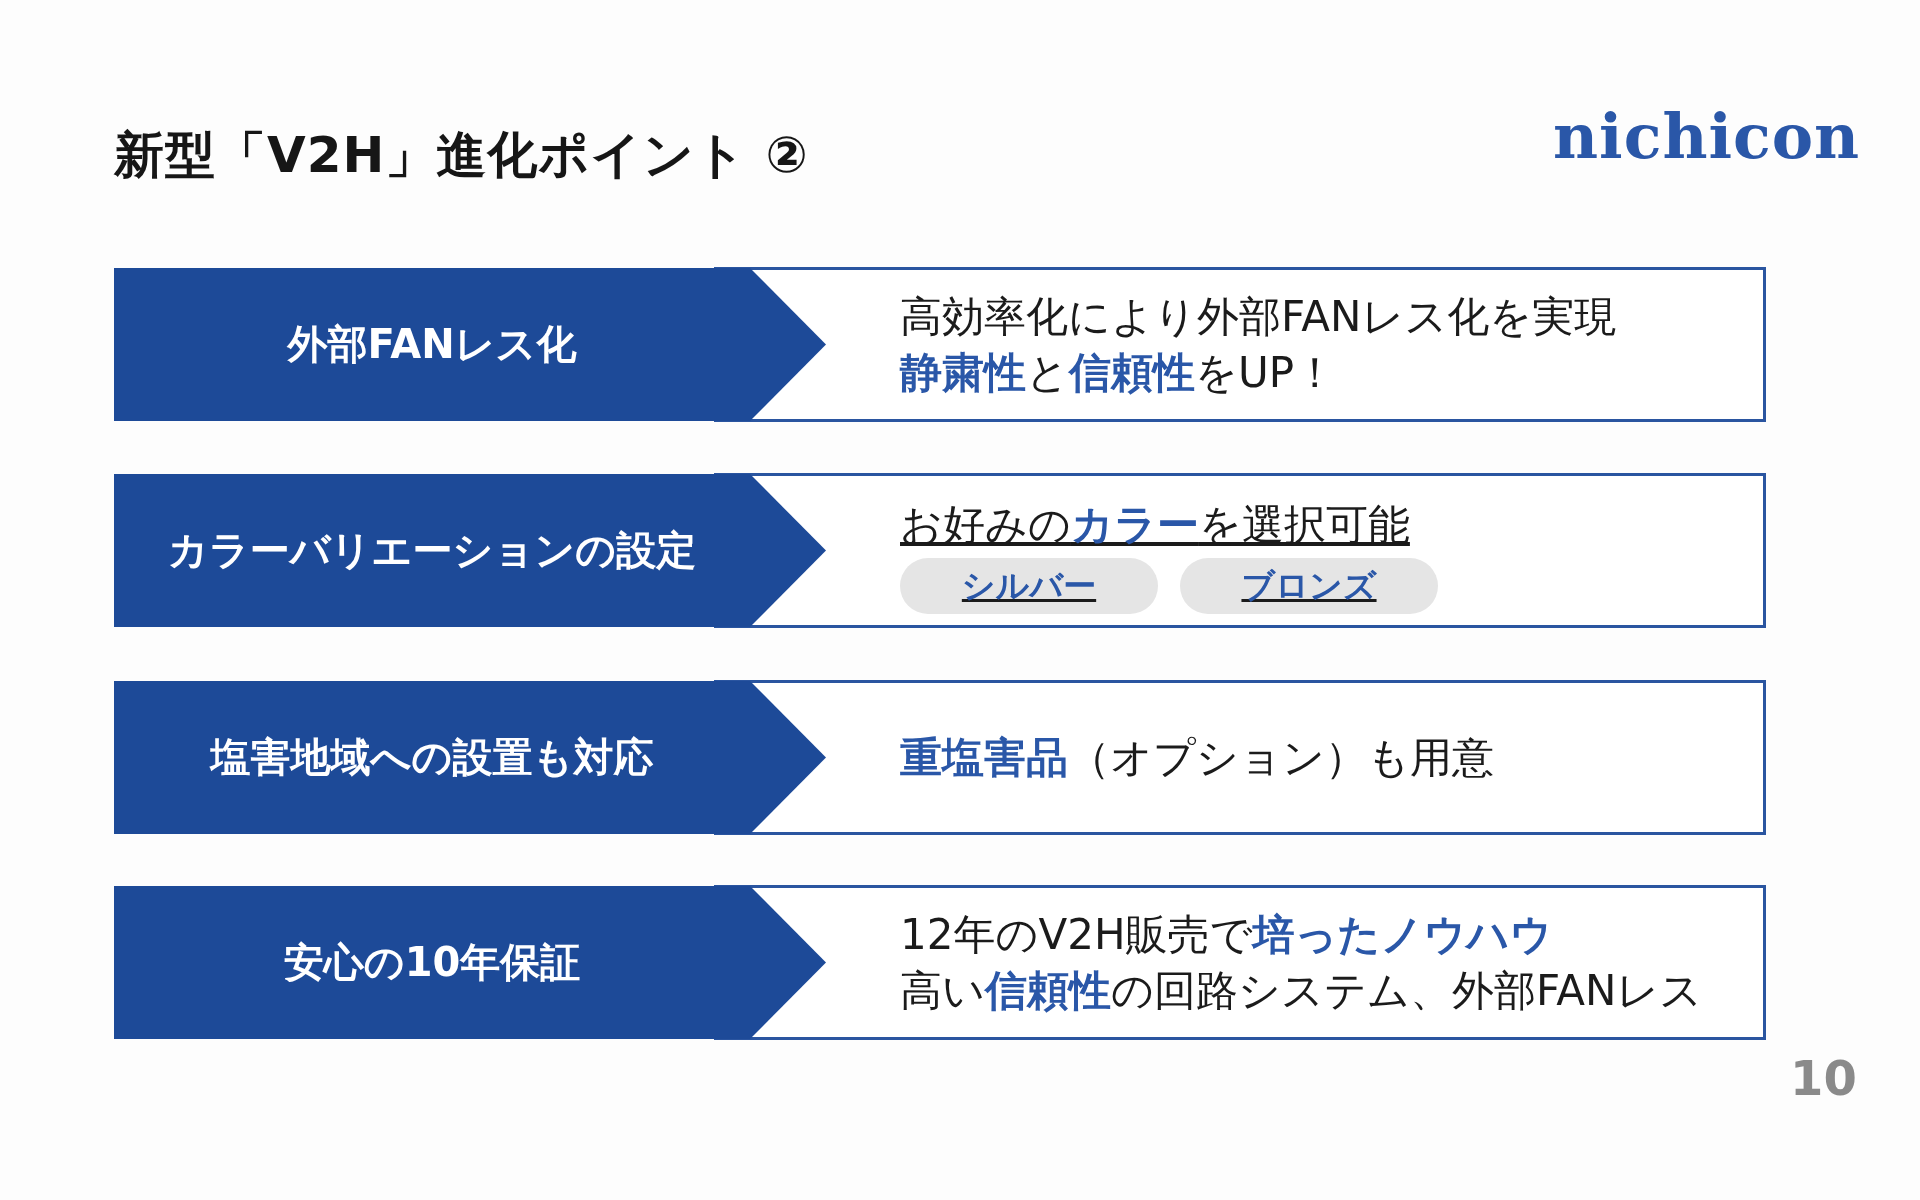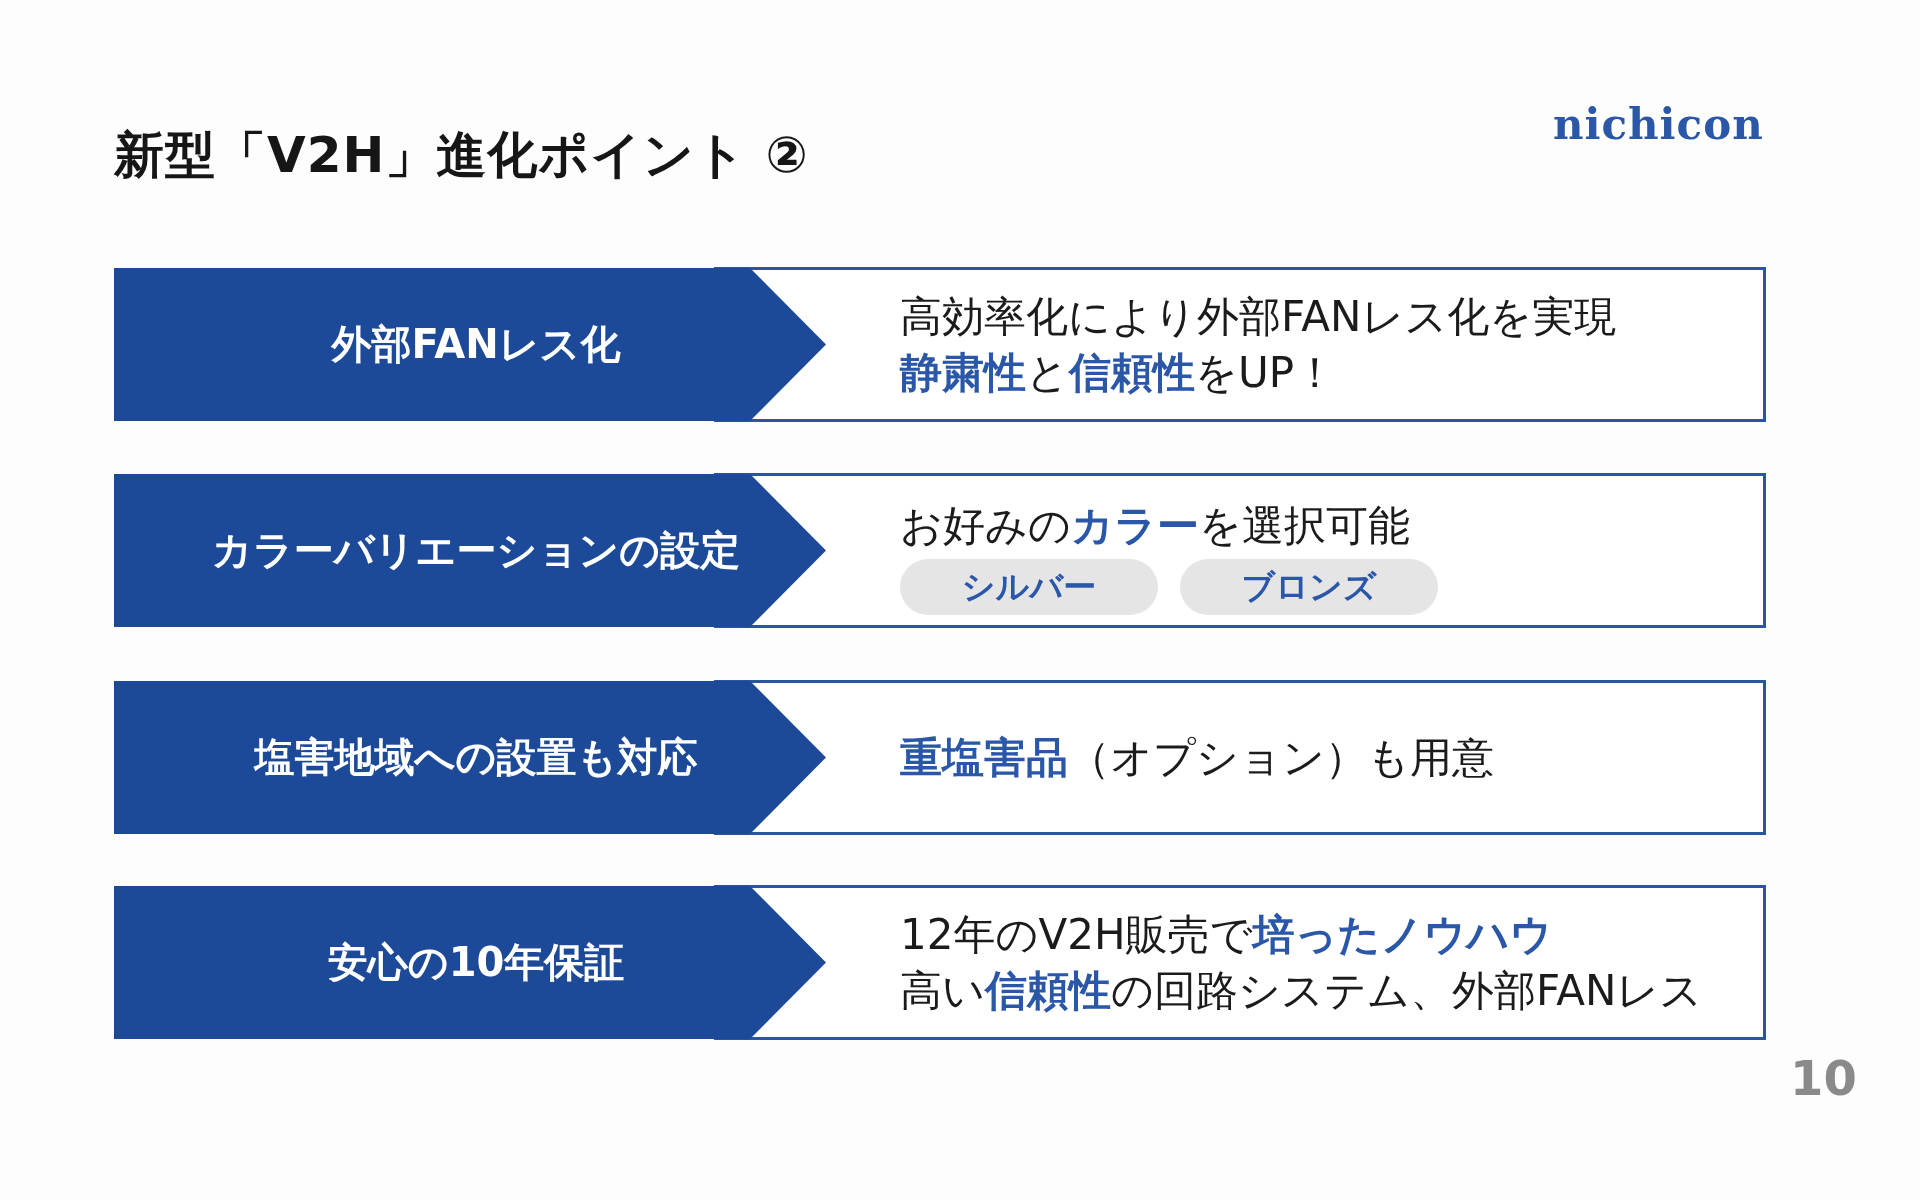--- a/index.html
+++ b/index.html
@@ -6,36 +6,36 @@
   body {
     width: 1920px; height: 1200px; background: #fdfdfd; position: relative; overflow: hidden;
     font-family: "DejaVu Sans", "Liberation Sans", sans-serif; color: #1b1b1b;
   }
   .title {
     position: absolute; left: 114px; top: 122px; font-size: 50px; font-weight: bold;
     letter-spacing: 1px; color: #161616; white-space: nowrap;
   }
   .logo {
     position: absolute; left: 1553px; top: 100px; font-family: "DejaVu Serif", "Liberation Serif", serif;
-    font-weight: bold; font-size: 42px; color: #2a57a8; letter-spacing: 1px;
+    font-weight: bold; font-size: 62px; color: #2a57a8; letter-spacing: 1px;
   }
   .row { position: absolute; left: 114px; width: 1652px; height: 155px; }
   .row .outline {
     position: absolute; left: 600px; top: 0; right: 0; bottom: 0;
     border: 3px solid #2a55a0; box-sizing: border-box; background: #fff;
   }
   .row .arrow {
     position: absolute; left: 0; top: 1px; width: 712px; height: 153px;
     background: #1d4a98;
     clip-path: polygon(0 0, 636px 0, 712px 50%, 636px 100%, 0 100%);
   }
   .row .label {
     position: absolute; left: 0; top: 0; width: 636px; height: 155px;
     display: flex; align-items: center; justify-content: center;
-    color: #fff; font-weight: bold; font-size: 40px; white-space: nowrap; padding-left: 44px;
+    color: #fff; font-weight: bold; font-size: 40px; white-space: nowrap;
   }
   .row .desc {
     position: absolute; left: 746px; top: 0; right: 20px; height: 155px;
     display: flex; flex-direction: column; justify-content: center;
     font-size: 42px; line-height: 56px; white-space: nowrap; color: #1b1b1b; margin-left: 40px;
   }
   .hl { color: #2a57a8; font-weight: bold; }
   .colors-line { display: flex; align-items: center; margin-top: 4px; height: 58px; }
   .plug-label { font-weight: bold; font-size: 31px; color: #151515; margin-left: 34px; width: 300px; }
   .pill {
@@ -65,21 +65,21 @@
     <div>
       <span class="hl">静粛性</span><span>と</span><span class="hl">信頼性</span><span>をUP！</span>
     </div>
   </div>
 </div>
 
 <div class="row" style="top:473px;">
   <div class="outline"></div>
   <div class="arrow"></div>
   <div class="label">カラーバリエーションの設定</div>
-  <div class="desc" style="justify-content:center; padding-top:12px; height:143px;">
+  <div class="desc" style="justify-content:flex-start; padding-top:24px; height:143px;text-decoration:underline;">
     <div>
       <span>お好みの</span><span class="hl">カラー</span><span>を選択可能</span>
     </div>
     <div class="colors-line">
       <div class="pill">シルバー</div>
       <div class="pill">ブロンズ</div>
     </div>
   </div>
 </div>
 

